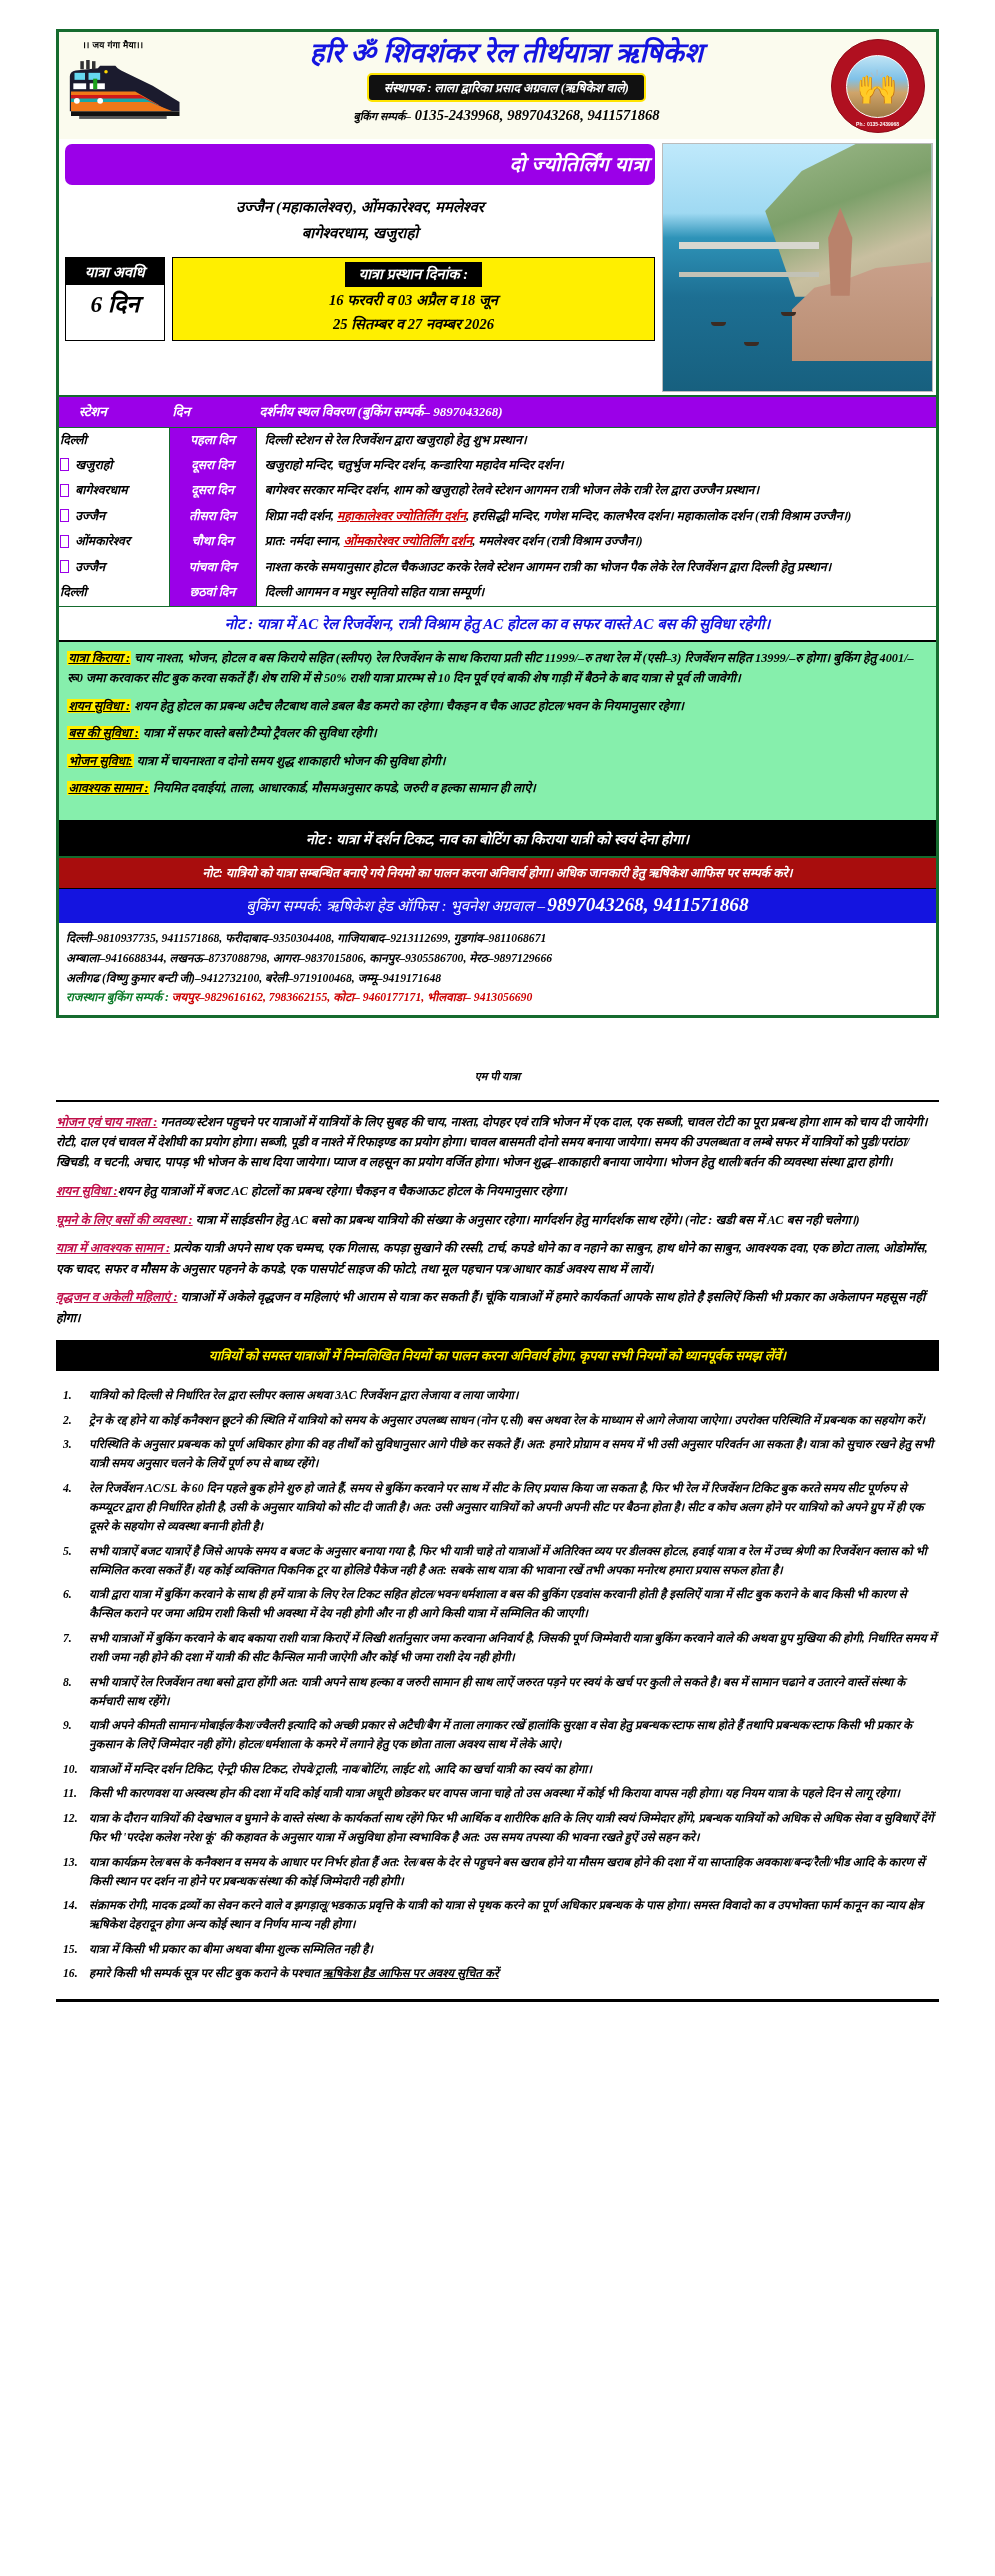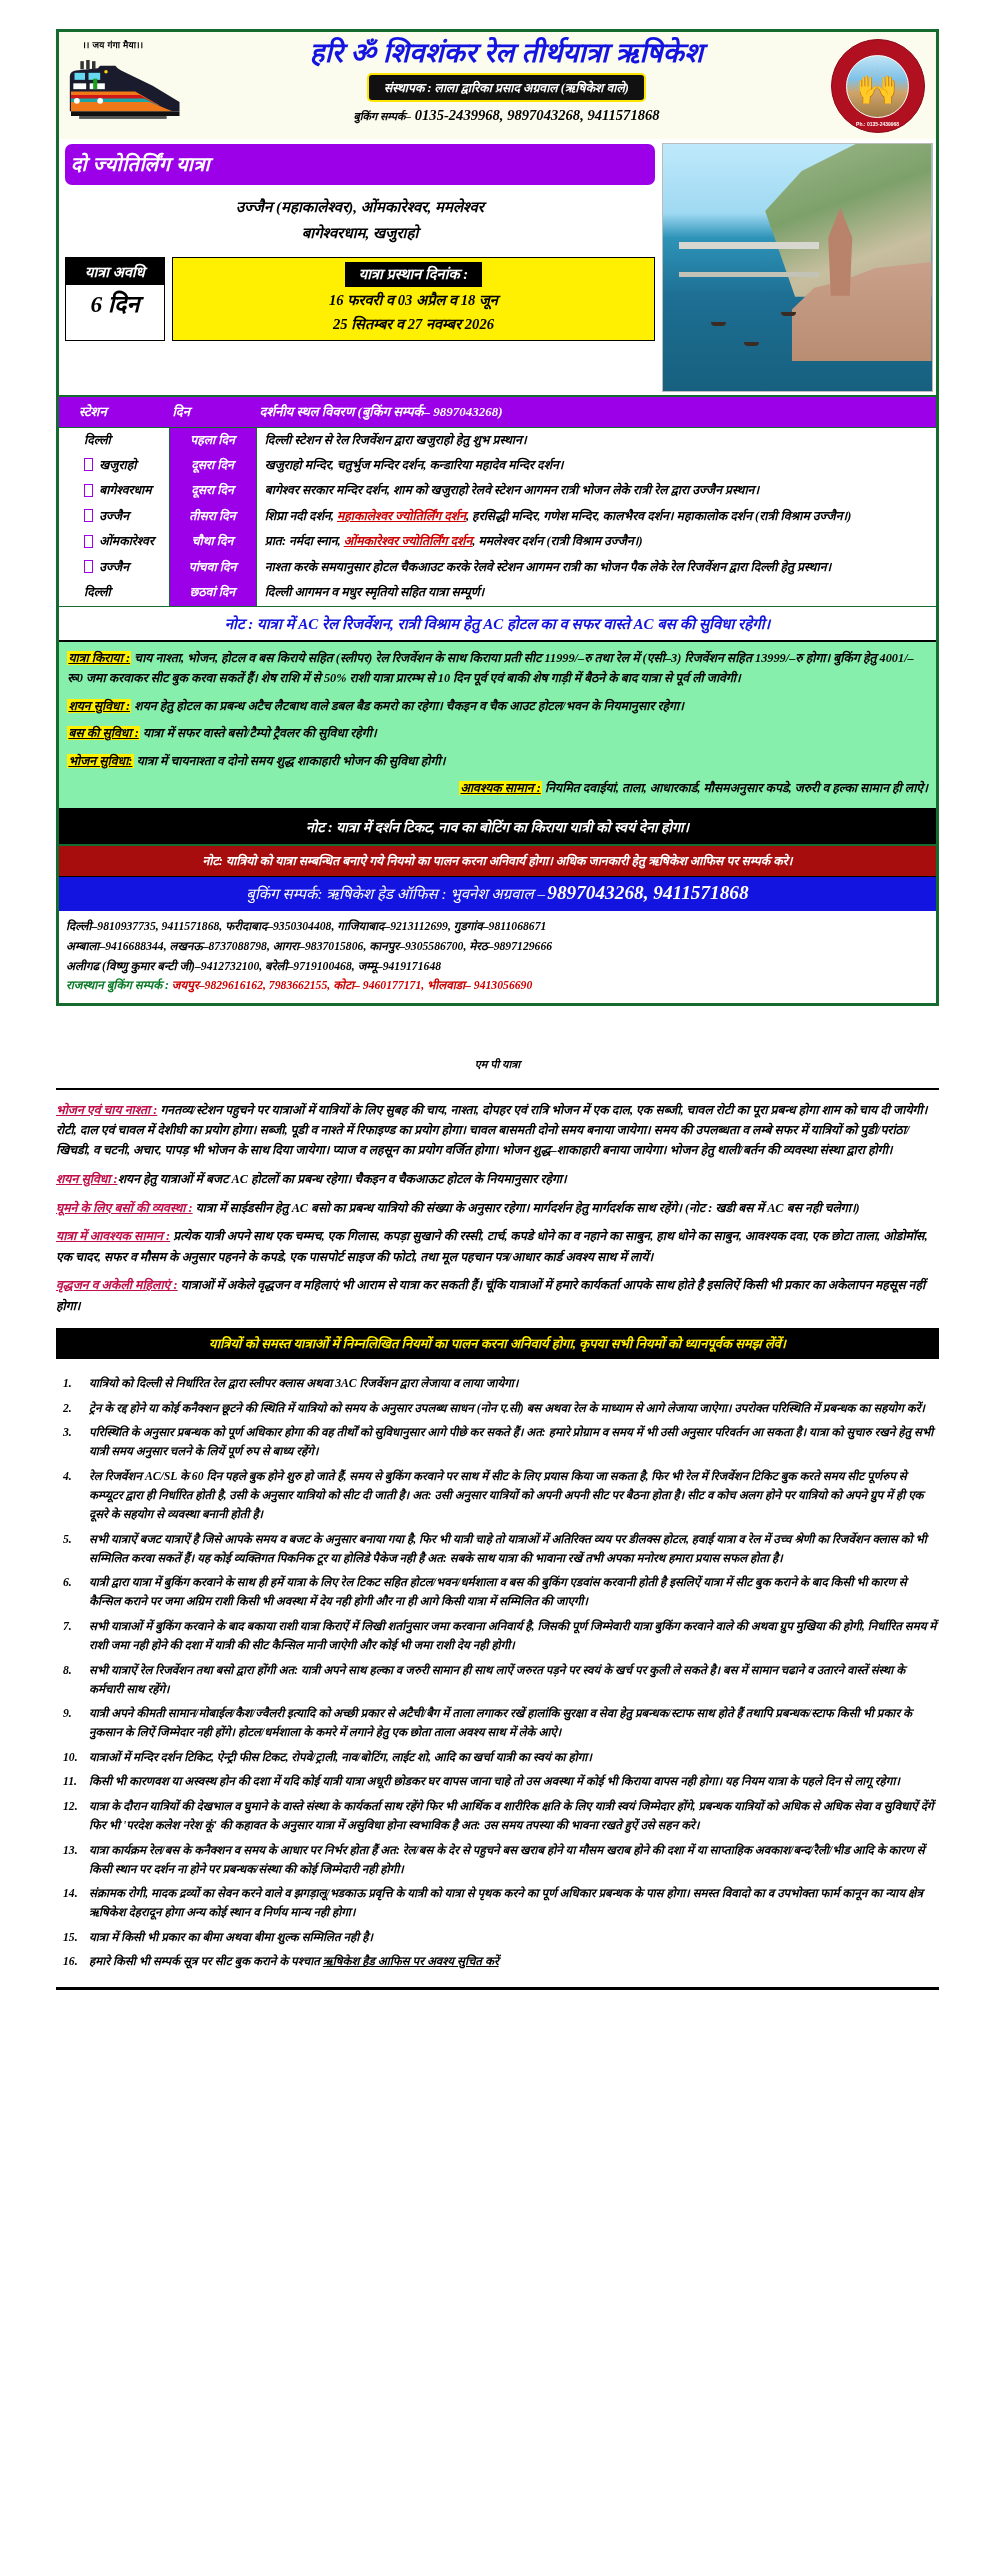--- a/index.html
+++ b/index.html
@@ -76,21 +76,21 @@
   .mid-row { display:flex; background:#ffffff; }
   .mid-left { flex:1 1 auto; padding:4.7px 5.9px 3.5px 5.9px; }
   .mid-right { width:275px; flex:0 0 275px; padding:3.5px 3.5px 3.5px 1.2px; }
 
   .purple-banner {
     background:#9b00e8;
     border-radius:7px;
     color:#ffffff;
     font-size:20px;
     font-weight:bold;
-    text-align:left;
+    text-align:right;
     padding:6.4px 5.9px 7.6px 5.9px;
     font-family:"Liberation Serif","DejaVu Serif",serif;
     font-style:italic;
     letter-spacing:0.6px;
   }
   .place-lines { text-align:center; margin-top:9.4px; }
   .place-lines div {
     font-size:15px; font-weight:bold; color:#000; line-height:1.75;
     font-family:"Liberation Serif","DejaVu Serif",serif;
     font-style:italic;
@@ -135,41 +135,41 @@
     font-family:"Liberation Serif","DejaVu Serif",serif; font-style:italic;
     border-bottom:1.8px solid #156b2e;
   }
   .tbl thead th.c-st { width:110px; padding-left:20px;}
   .tbl thead th.c-dy { width:87px; }
   .tbl td {
     font-size:12.3px; color:#000; vertical-align:top; padding:2.9px 3.5px 4.1px;
     font-family:"Liberation Serif","DejaVu Serif",serif; font-style:italic; font-weight:bold;
     line-height:1.5;
   }
-  .tbl td.c-st { padding-left:25px; }
+  .tbl td.c-st { padding-left:1px; }
   .tbl td.c-dy { background:#9b00e8; color:#ffffff; text-align:center;
       border-left:1.8px solid #156b2e; border-right:1.8px solid #156b2e; font-weight:bold;}
   .tbl td.c-ds { padding-left:8.2px; padding-right:5.9px;}
   .chk { display:inline-block; width:9.4px; height:13px; border:1.8px solid #9b00e8;
       background:#ffffff; margin-right:5.9px; vertical-align:-2.3px;}
   .hl-red { color:#cc0000; text-decoration:underline; }
 
   
   .note-ac {
     border-top:1.8px solid #156b2e; border-bottom:2.3px solid #000;
     background:#ffffff; text-align:center; padding:5.9px 3.5px 7.6px;
     color:#1414e0; font-size:15px; font-weight:bold;
     font-family:"Liberation Serif","DejaVu Serif",serif; font-style:italic;
   }
   .cream { background:#86efac; padding:7px 8.2px 8.2px 8.2px; border-bottom:2.3px solid #000;}
   .cream p {
     margin:0 0 7.6px 0; font-size:12.3px; line-height:1.62; color:#000; font-weight:bold;
     font-family:"Liberation Serif","DejaVu Serif",serif; font-style:italic;
   }
-  .cream p:last-child{margin-bottom:1px;text-align:right;}
+  .cream p:last-child{margin-bottom:13px;}
   .yel { background:#ffef00; text-decoration:underline; padding:0 1.2px;}
 
   .note-black { background:#000000; color:#ffffff; text-align:center;
     font-size:14px; font-weight:bold; padding:6.4px 4.7px 8.2px;
     font-family:"Liberation Serif","DejaVu Serif",serif; font-style:italic;
     border-bottom:2.3px solid #156b2e;}
   .note-red { background:#a80d0d; color:#ffffff; text-align:center;
     font-size:12.3px; font-weight:bold; padding:5.9px 5.9px 7.6px;
     font-family:"Liberation Serif","DejaVu Serif",serif; font-style:italic;
     border-bottom:1.8px solid #000;}

